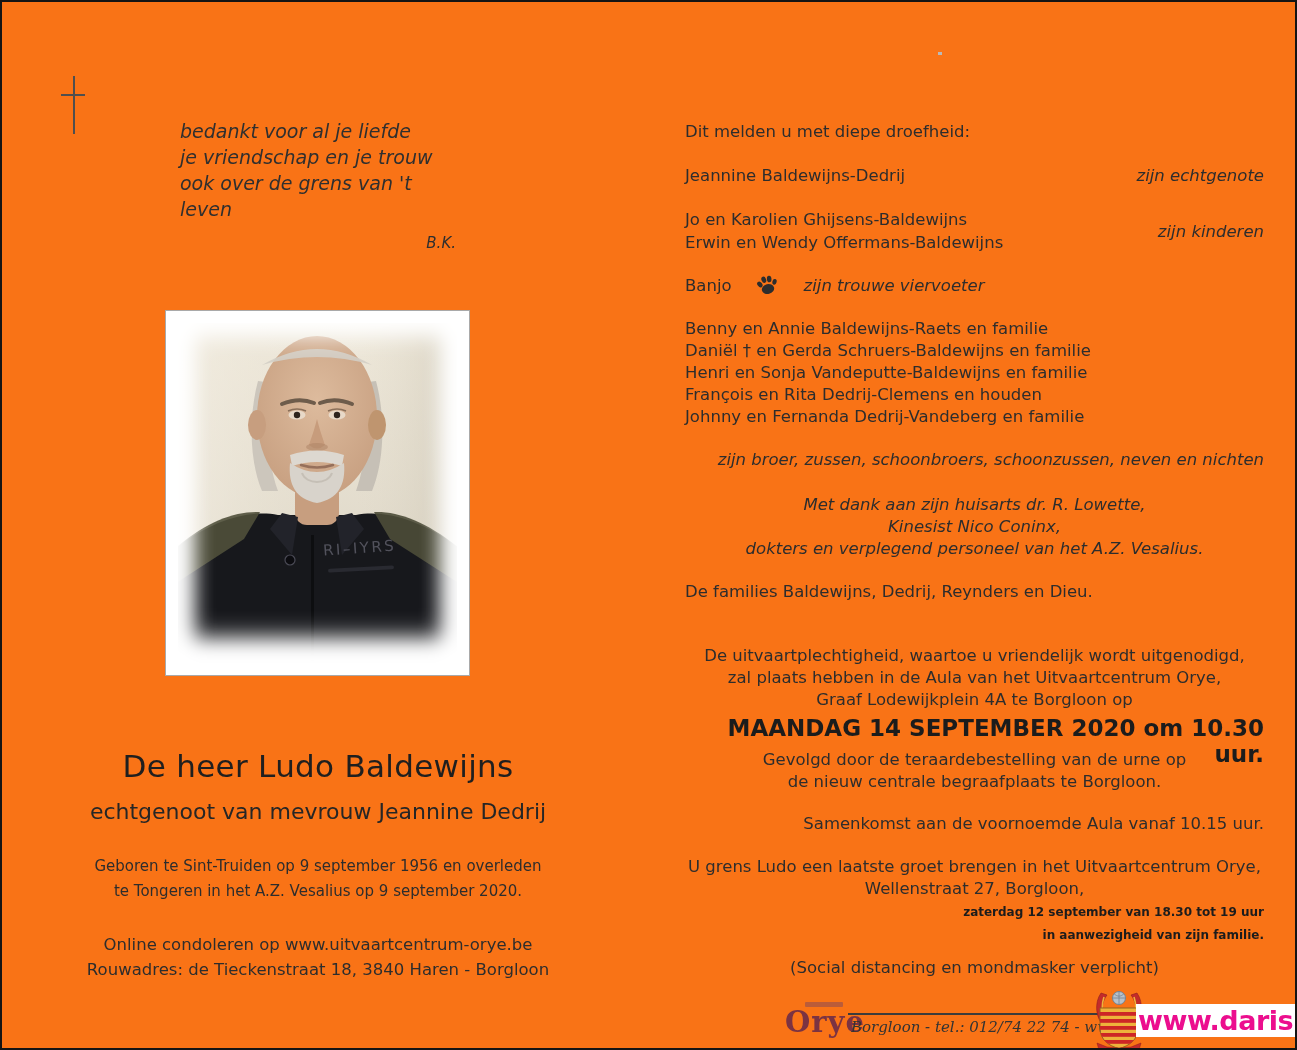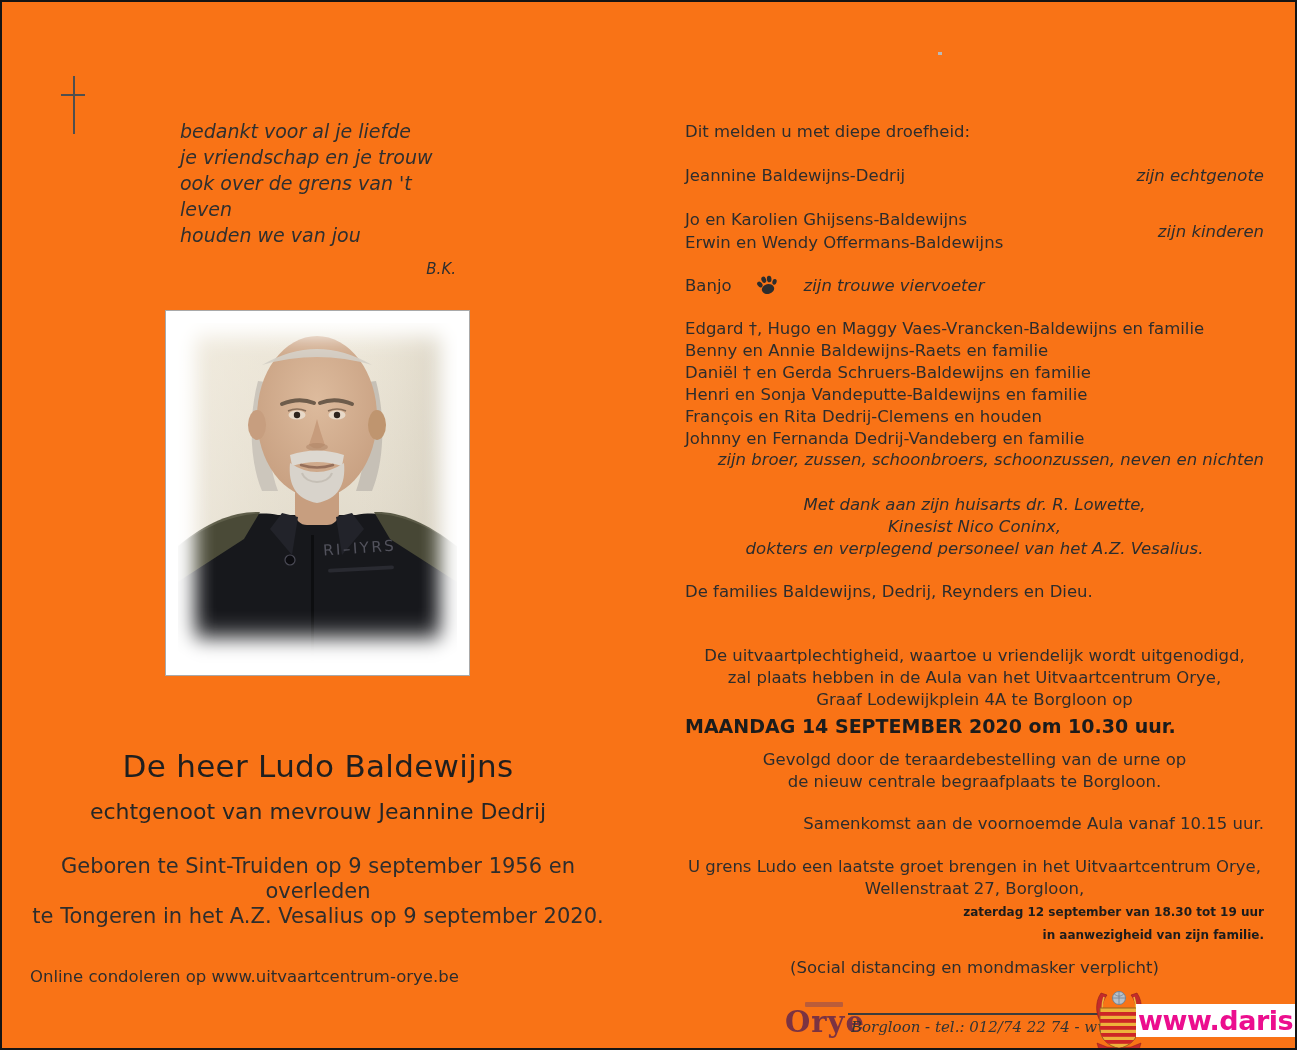--- a/index.html
+++ b/index.html
@@ -31,39 +31,39 @@
     position:relative;width:100%;height:100%;overflow:hidden;
   }
   .photo-img::after{
     content:"";position:absolute;inset:0;
     box-shadow:inset 0 0 22px 13px #ffffff, inset 0 -16px 26px 8px #ffffff;
     pointer-events:none;
   }
 
   .name{left:40px;top:746px;width:552px;text-align:center;font-size:31px;color:#1f1f1f;letter-spacing:.3px;}
   .subtitle{left:40px;top:797px;width:552px;text-align:center;font-size:22px;color:#262626;}
-  .life{left:28px;top:852px;width:576px;text-align:center;font-size:21px;line-height:25px;}
-  .condolence{left:28px;top:930px;width:576px;text-align:left;font-size:16.5px;line-height:25px;margin-top:32px;}
+  .life{left:28px;top:852px;width:576px;text-align:center;font-size:15px;line-height:25px;}
+  .condolence{left:28px;top:930px;width:576px;text-align:center;font-size:16.5px;line-height:25px;}
 
   
   .rcol{left:683px;top:0;width:579px;font-size:16.5px;}
   .r-block{position:absolute;left:0;width:579px;}
   .intro{top:120px;}
   .row-flex{display:flex;justify-content:space-between;align-items:flex-end;}
   .spouse{top:164px;justify-content:space-between;}
   .children{top:206px;line-height:23px;align-items:center;}
   .relation{font-style:italic;white-space:nowrap;}
   .banjo{top:272px;display:flex;align-items:center;gap:23px;}
   .banjo .relation{margin-left:2px;}
   .family{top:316px;line-height:22px;}
   .family-relation{top:448px;text-align:right;font-style:italic;}
   .thanks{top:492px;text-align:center;font-style:italic;line-height:22px;}
   .families-line{top:580px;}
   .ceremony{top:643px;text-align:center;line-height:22px;}
-  .cer-date{top:713px;text-align:left;font-weight:bold;font-size:19px;color:#1c1c1c;}
+  .cer-date{top:713px;text-align:right;font-weight:bold;font-size:23px;color:#1c1c1c;}
   .burial{top:747px;text-align:center;line-height:22px;}
   .gathering{top:812px;text-align:right;}
   .farewell{top:854px;text-align:center;line-height:22px;}
   .farewell-bold{top:899px;text-align:right;font-weight:bold;font-size:12px;line-height:23px;color:#1c1c1c;}
   .covid{top:956px;text-align:center;}
 
   
   .orye-logo{left:783px;top:1000px;width:60px;color:#7b3342;}
   .orye-micro{width:38px;height:5px;background:#8a4a56;opacity:.55;margin:0 0 0 20px;border-radius:1px;filter:blur(.6px);}
   .orye-text{font-family:"DejaVu Serif","Liberation Serif",serif;font-size:29px;line-height:30px;font-weight:bold;letter-spacing:1px;}
@@ -81,21 +81,20 @@
 <div class="card">
 
   <div class="abs cross-v"></div>
   <div class="abs cross-h"></div>
   <div class="abs speck"></div>
 
   <div class="abs poem">
     <div>bedankt voor al je liefde</div>
     <div>je vriendschap en je trouw</div>
     <div>ook over de grens van 't leven</div>
-    <div>houden we van jou</div>
     <div class="poem-attrib">B.K.</div>
   </div>
 
   <div class="abs photo-frame">
     <div class="photo-img">
       <svg viewBox="0 0 279 340" width="279" height="340" preserveAspectRatio="none">
         <defs>
           <linearGradient id="bgGrad" x1="0" y1="0" x2="0" y2="1">
             <stop offset="0" stop-color="#efe9db"></stop>
               <stop offset="1" stop-color="#d9d2c2"></stop>
@@ -164,20 +163,21 @@
   </div>
 
   <div class="abs name">De heer Ludo Baldewijns</div>
   <div class="abs subtitle">echtgenoot van mevrouw Jeannine Dedrij</div>
   <div class="abs life">
     <div>Geboren te Sint-Truiden op 9 september 1956 en overleden</div>
     <div>te Tongeren in het A.Z. Vesalius op 9 september 2020.</div>
   </div>
   <div class="abs condolence">
     <div>Online condoleren op www.uitvaartcentrum-orye.be</div>
+    <div>Rouwadres: de Tieckenstraat 18, 3840 Haren - Borgloon</div>
   </div>
 
   <div class="abs rcol">
 
     <div class="r-block intro">Dit melden u met diepe droefheid:</div>
 
     <div class="r-block spouse row-flex">
       <span>Jeannine Baldewijns-Dedrij</span>
       <span class="relation">zijn echtgenote</span>
     </div>
@@ -198,21 +198,20 @@
           <ellipse cx="4.6" cy="9.5" rx="2.5" ry="3.5" transform="rotate(-24 4.6 9.5)"></ellipse>
           <ellipse cx="10" cy="5.6" rx="2.5" ry="3.6" transform="rotate(-7 10 5.6)"></ellipse>
           <ellipse cx="15.9" cy="6.2" rx="2.5" ry="3.6" transform="rotate(9 15.9 6.2)"></ellipse>
           <ellipse cx="20.8" cy="10.6" rx="2.3" ry="3.2" transform="rotate(28 20.8 10.6)"></ellipse>
         </g>
       </svg>
       <span class="relation">zijn trouwe viervoeter</span>
     </div>
 
     <div class="r-block family">
-      <div>Edgard †, Hugo en Maggy Vaes-Vrancken-Baldewijns en familie</div>
       <div>Benny en Annie Baldewijns-Raets en familie</div>
       <div>Daniël † en Gerda Schruers-Baldewijns en familie</div>
       <div>Henri en Sonja Vandeputte-Baldewijns en familie</div>
       <div>François en Rita Dedrij-Clemens en houden</div>
       <div>Johnny en Fernanda Dedrij-Vandeberg en familie</div>
     </div>
     <div class="r-block family-relation">zijn broer, zussen, schoonbroers, schoonzussen, neven en nichten</div>
 
     <div class="r-block thanks">
       <div>Met dank aan zijn huisarts dr. R. Lowette,</div>

